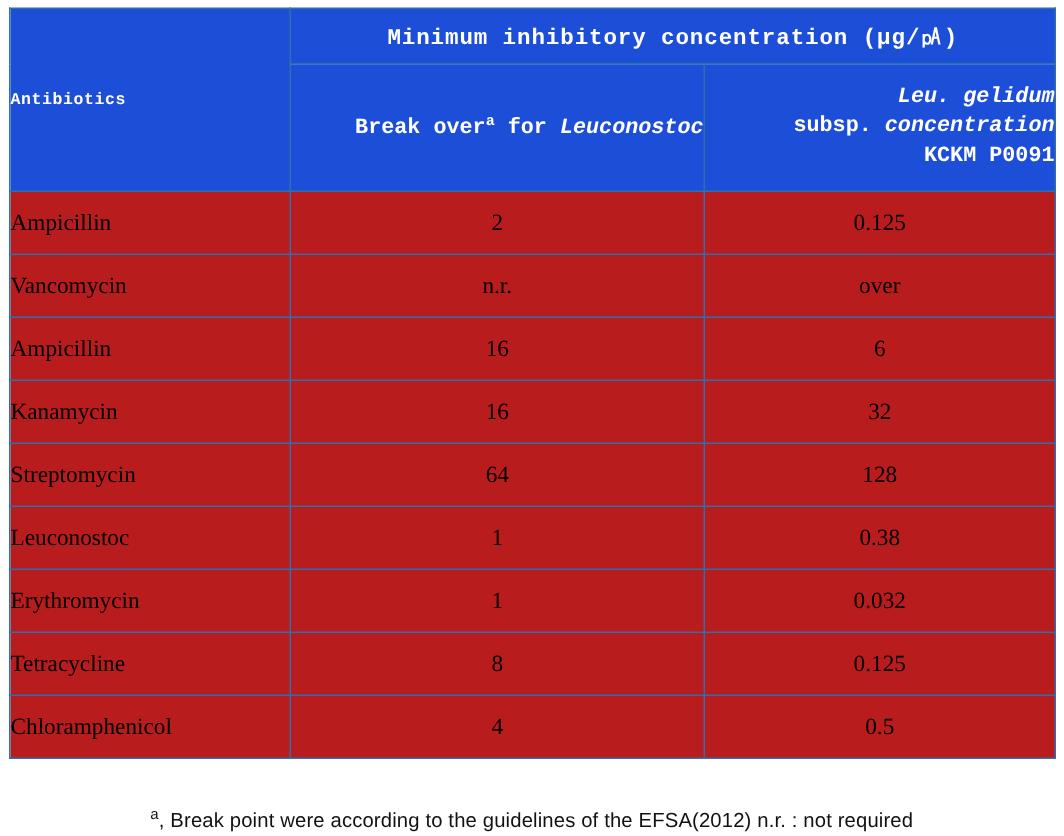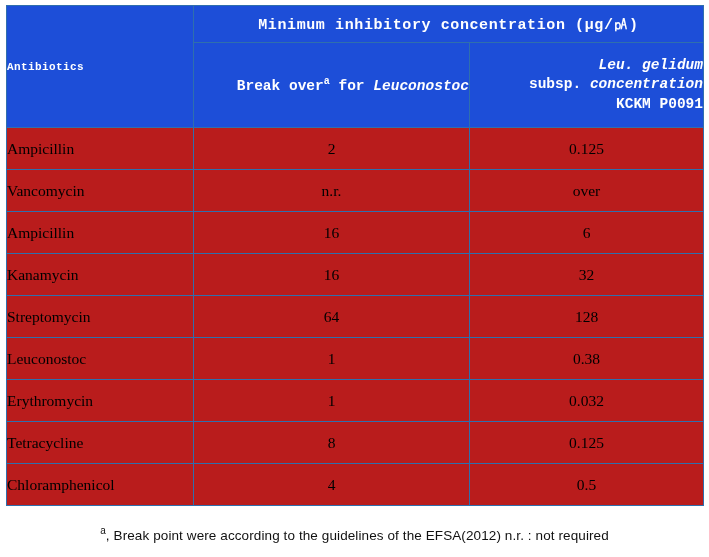--- a/index.html
+++ b/index.html
@@ -78,21 +78,21 @@
     padding-left: 11px;
   }
   .cell-val {
     text-align: center;
   }
   
   .footnote {
     position: absolute;
     left: 0;
     right: 0;
-    bottom: 20px;
+    bottom: 8px;
     text-align: center;
     font-family: "Liberation Sans", sans-serif;
     font-size: 13.5px;
     color: #111111;
     padding: 0 8px;
     box-sizing: border-box;
     letter-spacing: 0.1px;
   }
   .footnote sup {
     font-size: 10px;

